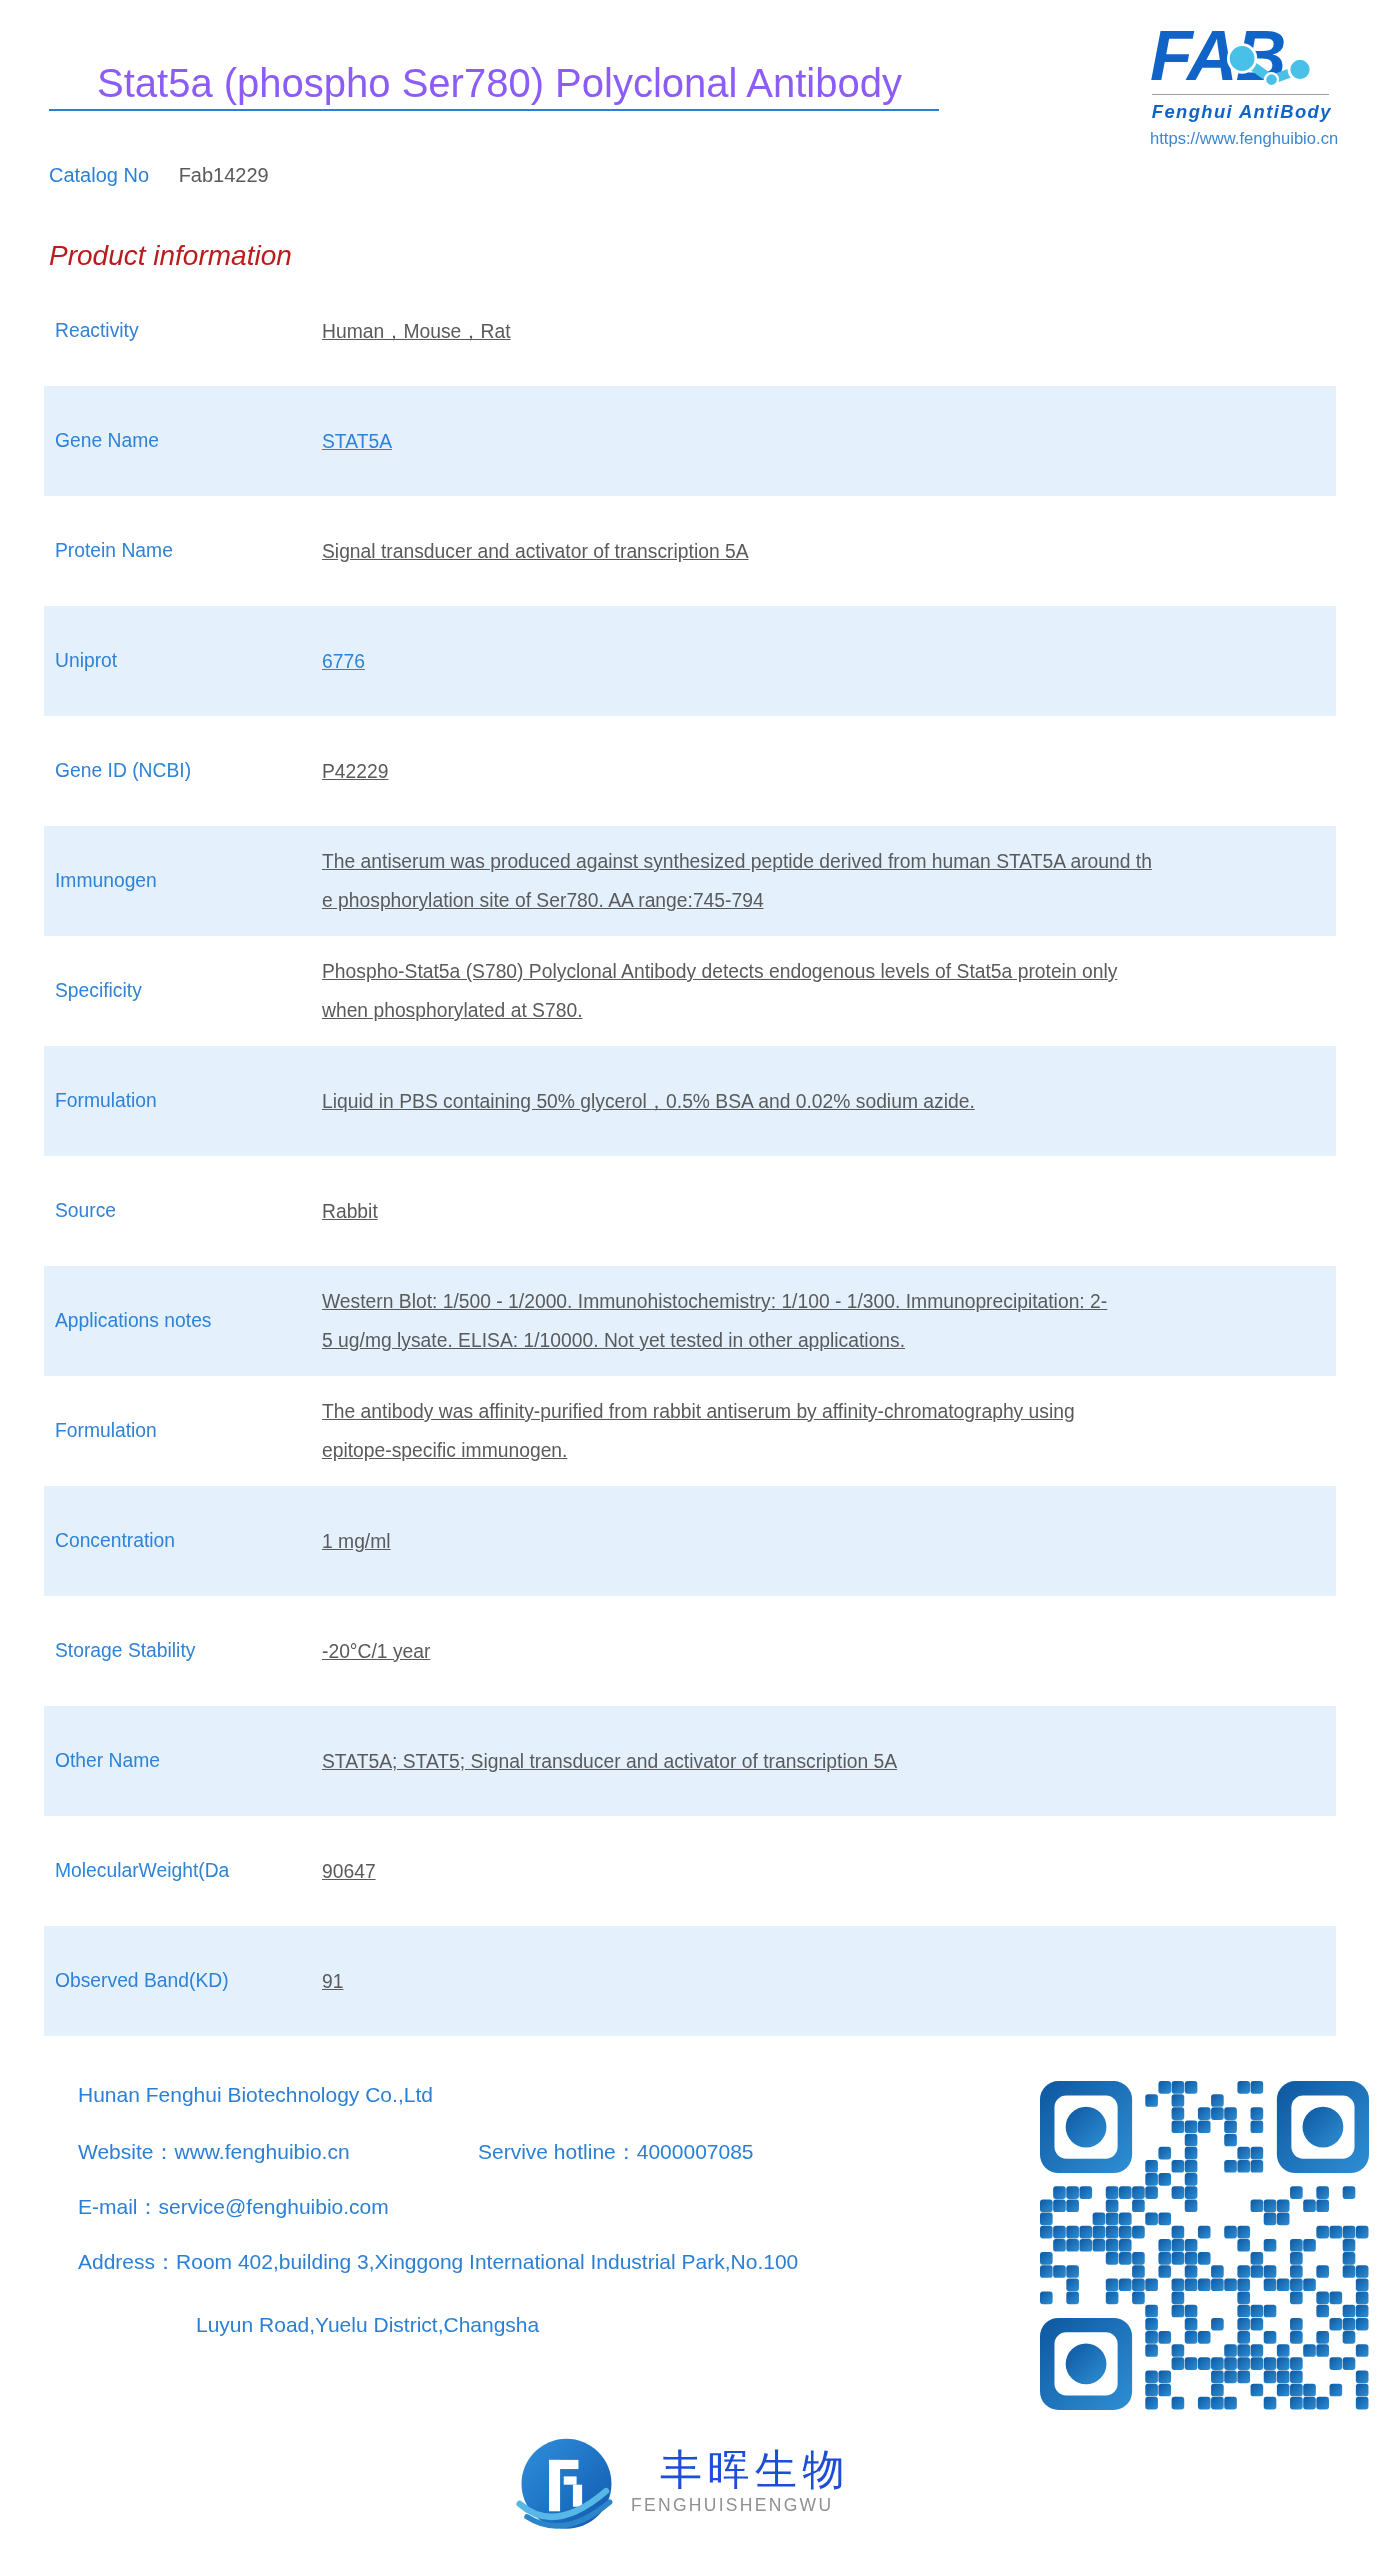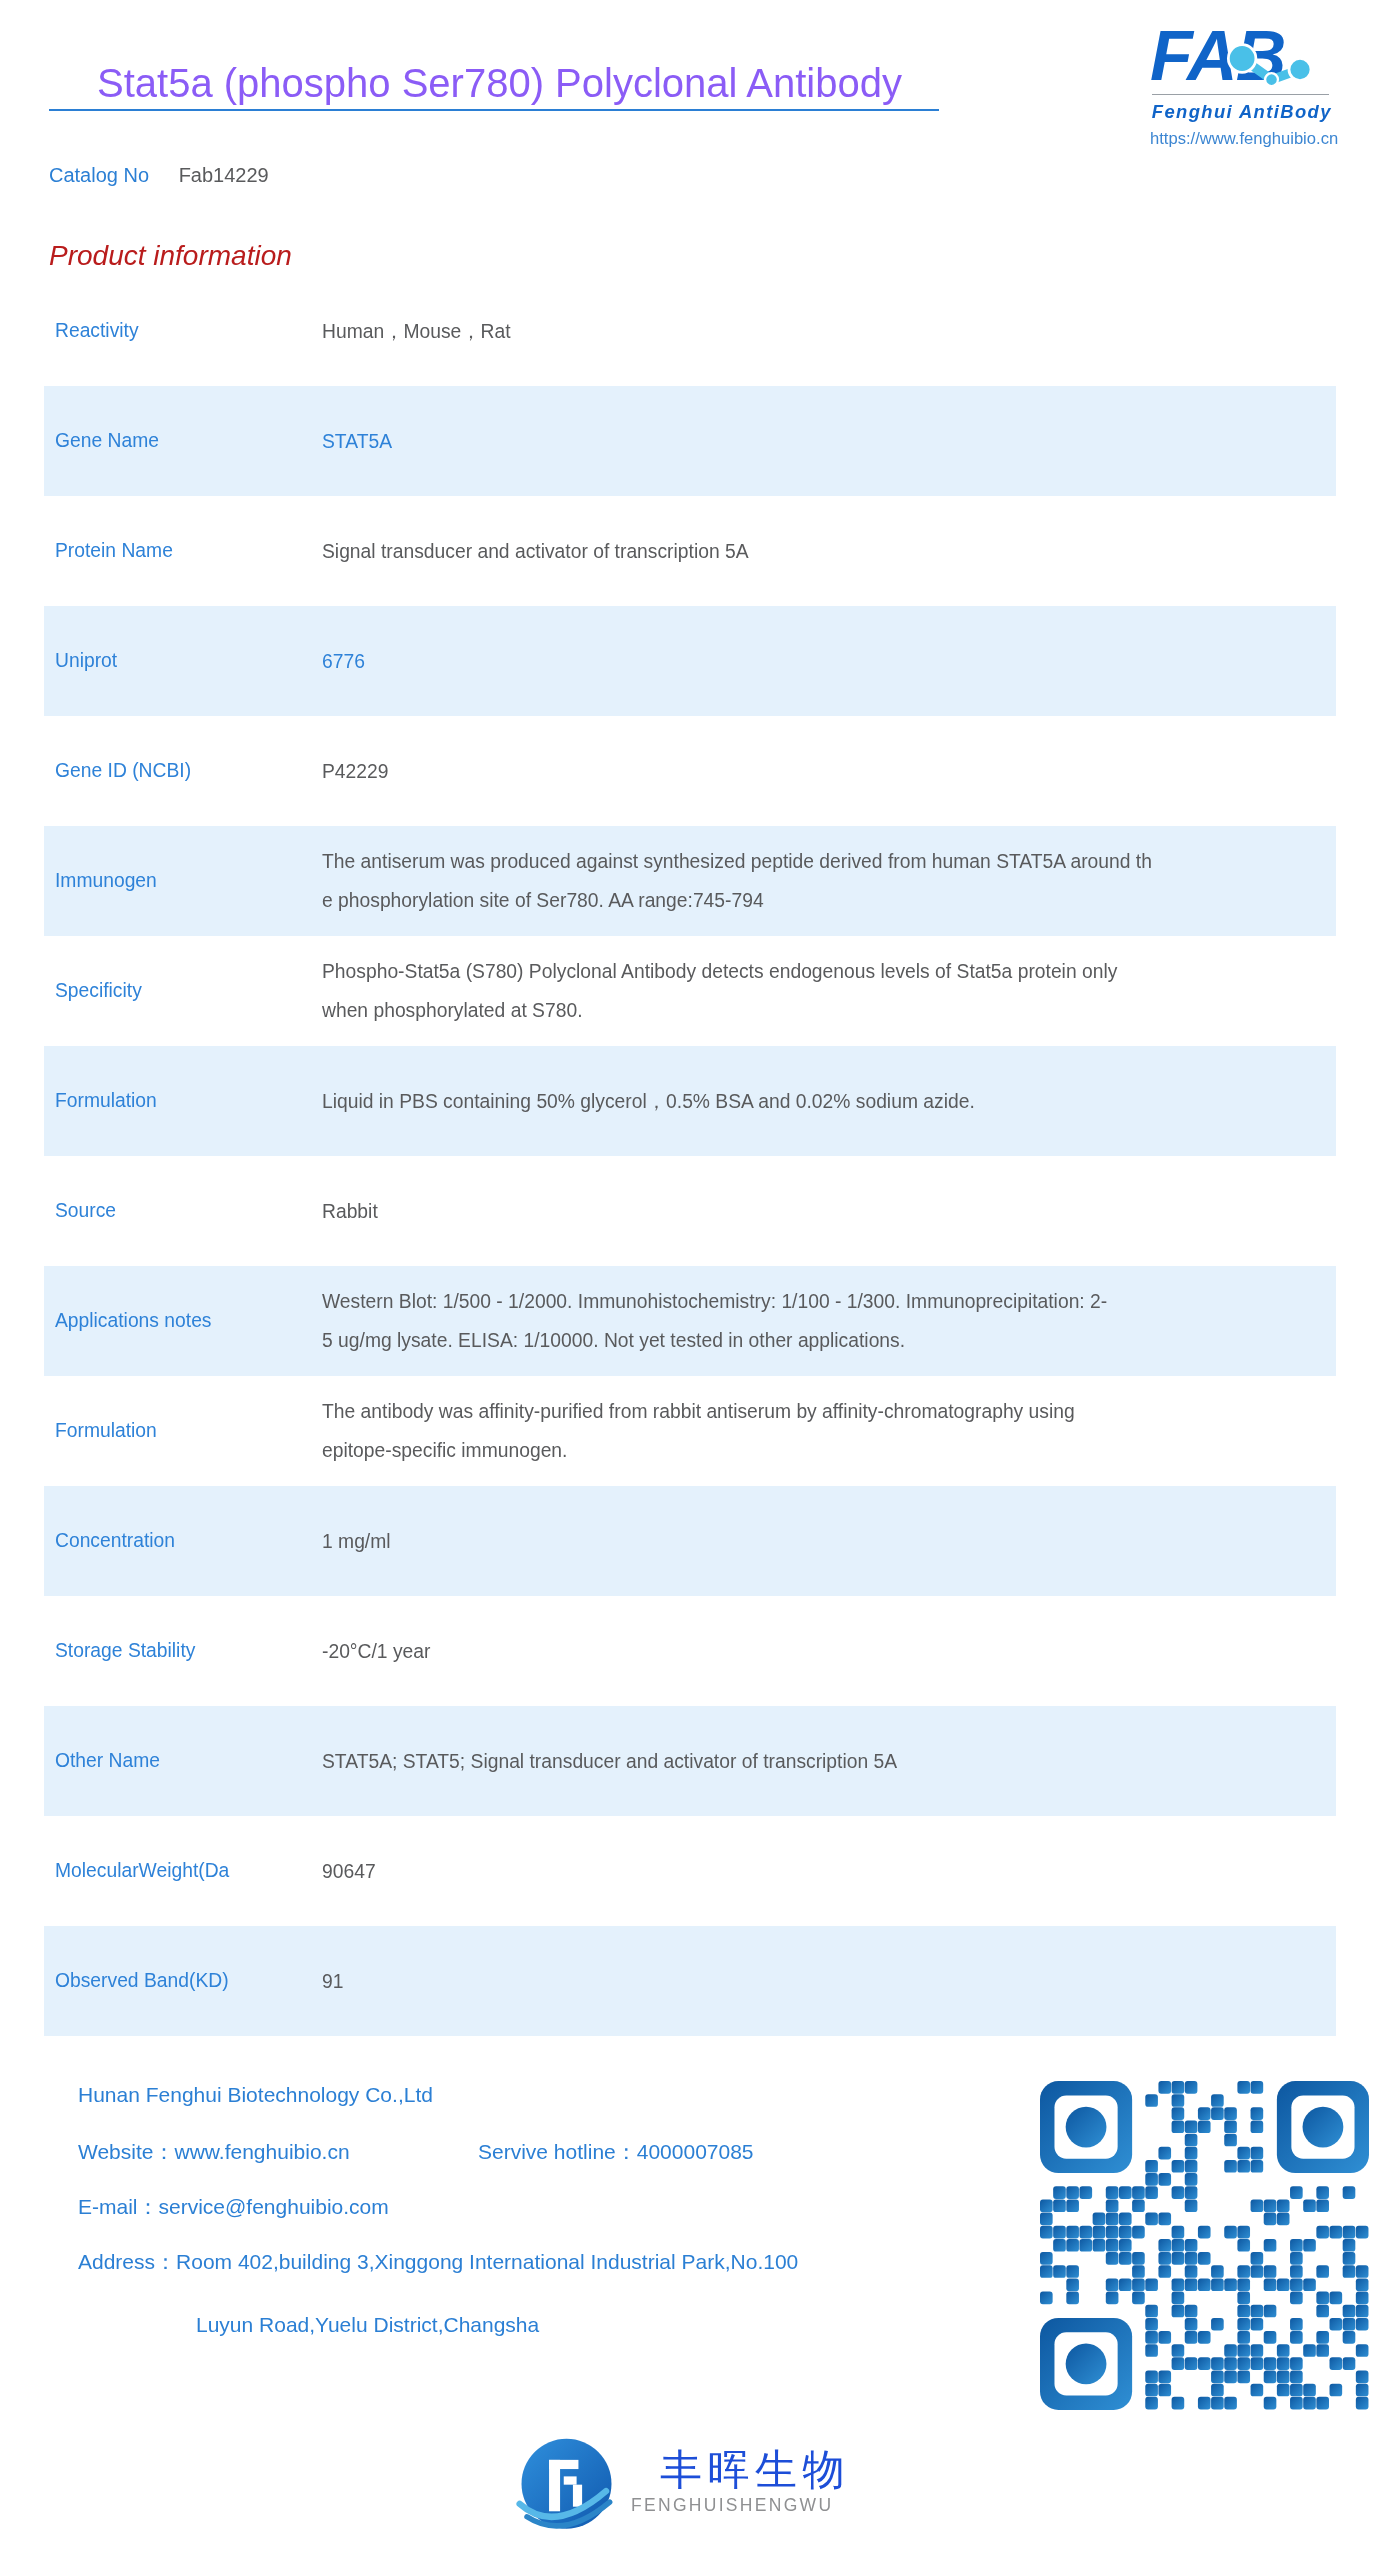--- a/index.html
+++ b/index.html
@@ -20,21 +20,21 @@
   .catalog .lab{color:#2b7fd4;}
   .catalog .val{color:#595a5c;margin-left:24px;}
   .section-heading{position:absolute;left:49px;top:240px;font-size:28px;color:#b91c1c;white-space:nowrap;font-style:italic;}
   .section-rule{position:absolute;left:49px;top:277px;width:275px;height:1.8px;background:#2b7fd4;}
   
   .ptable{position:absolute;left:44px;top:276px;width:1292px;}
   .row{display:flex;align-items:center;height:110px;background:#ffffff;}
   .row.shaded{background:#e4f1fc;}
   .row-label{width:267px;padding-left:11px;font-size:19.3px;color:#2e82d8;flex:0 0 auto;}
   .row-value{flex:1 1 auto;padding-right:87px;font-size:19.3px;line-height:39px;color:#595a5c;
-             white-space:pre-line;}
+             white-space:pre-line;text-decoration:underline;}
   .row-value.blue-value{color:#2e82d8;}
   
   .fline{position:absolute;font-size:21px;color:#2b7fd4;white-space:nowrap;}
   .qr{position:absolute;left:1040px;top:2079px;width:329px;height:333px;}
   
   .mark-circle{position:absolute;left:516px;top:2436px;width:101px;height:101px;}
   .mark-cn{position:absolute;left:629px;top:2442px;font-size:42px;letter-spacing:5.5px;color:#1d4ed8;
            font-family:Liberation Serif, serif;white-space:nowrap;margin-left:31px;}
   .mark-en{position:absolute;left:631px;top:2495px;font-size:17.5px;letter-spacing:2.3px;color:#8f9092;white-space:nowrap;}
 </style>

